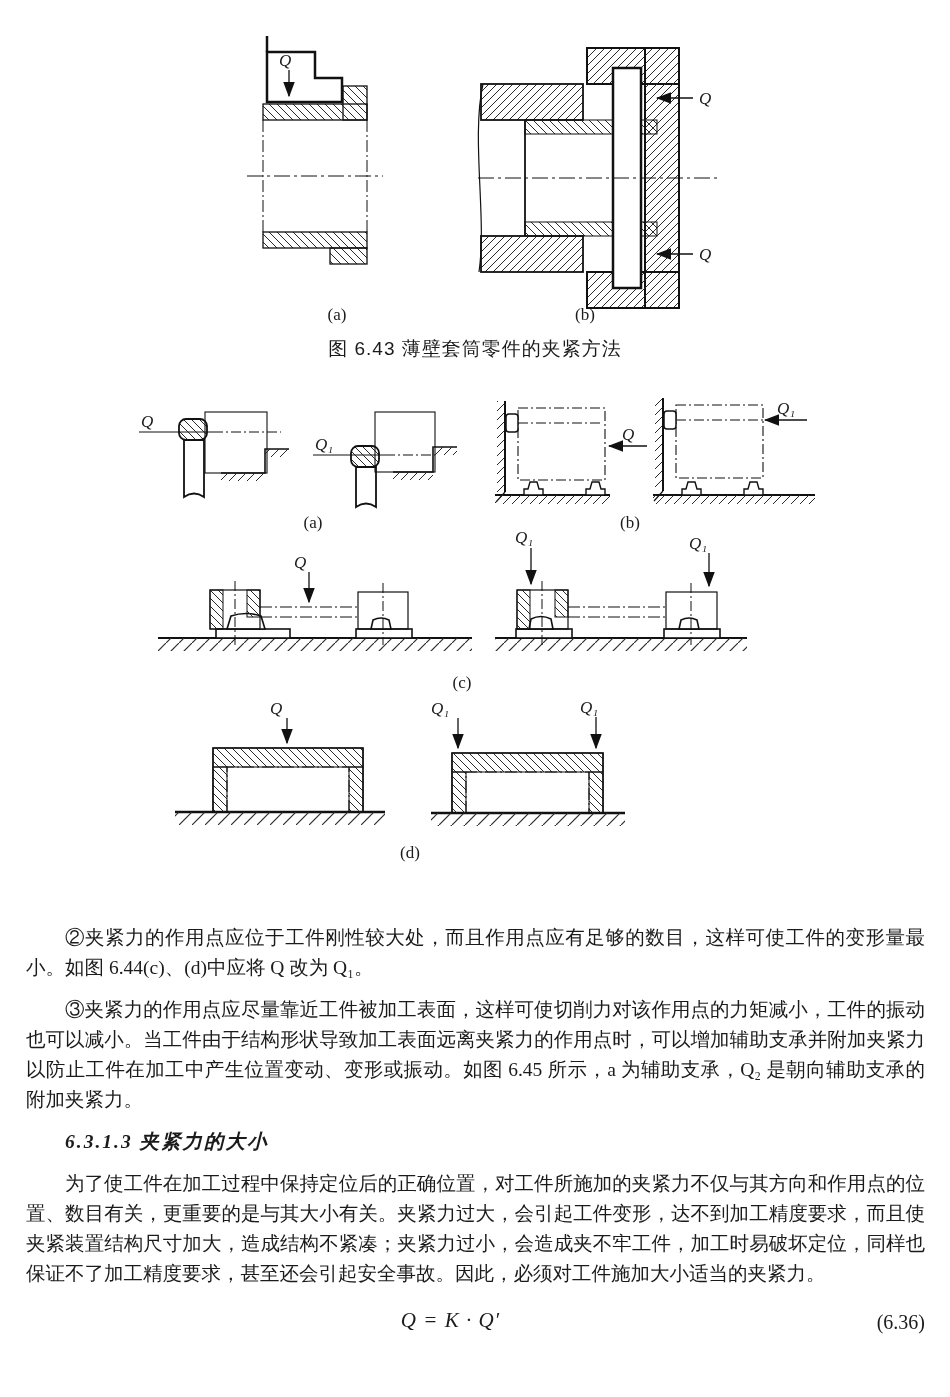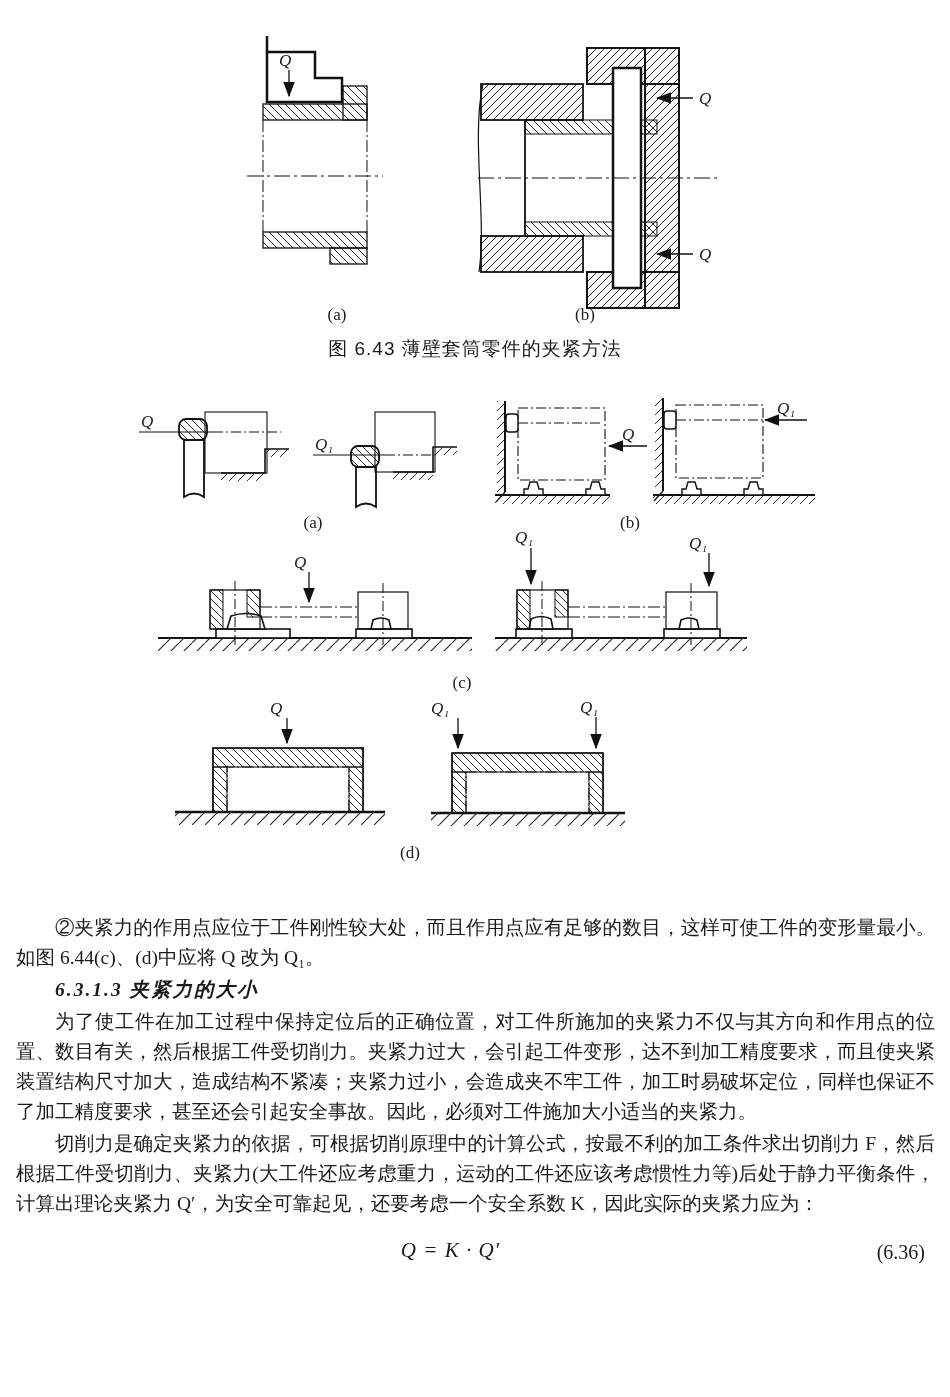--- a/index.html
+++ b/index.html
@@ -12,21 +12,21 @@
   .slbl{font-family:"Liberation Serif","DejaVu Serif",serif;font-size:17px;}
   .caption{
     position:absolute;left:0;width:100%;text-align:center;
     font-family:"Liberation Sans","DejaVu Sans",sans-serif;
     font-weight:normal;font-size:19px;letter-spacing:1px;
   }
   .textblock{
     position:absolute;left:14px;right:13px;top:911px;
     font-size:19.5px;line-height:30px;text-align:justify;
   }
-  .textblock p{margin:2px;text-indent:2em;}
+  .textblock p{margin:12px;text-indent:2em;}
   .sec-head{font-weight:bold;font-style:italic;letter-spacing:2px;}
   .eqrow{position:relative;text-align:center;height:32px;margin-top:16px;}
   .eq-expr{font-style:italic;font-size:21px;letter-spacing:1px;position:relative;left:-25px;}
   .eq-num{position:absolute;right:12px;top:2px;font-size:20px;font-style:normal;}
 </style>
 </head>
 <body>
 
 <div class="page">
 
@@ -228,22 +228,22 @@
       <text class="flbl" x="356" y="331">Q₁</text>
       <line x1="521" y1="334" x2="521" y2="365" stroke="#111" stroke-width="1.3" marker-end="url(#arr2)"></line>
       <text class="flbl" x="505" y="330">Q₁</text>
     </g>
     <text class="slbl" x="335" y="475" text-anchor="middle">(d)</text>
   </svg>
 
 
   <div class="textblock">
     <p>②夹紧力的作用点应位于工件刚性较大处，而且作用点应有足够的数目，这样可使工件的变形量最小。如图 6.44(c)、(d)中应将 Q 改为 Q₁。</p>
+    <p>③夹紧力的作用点应尽量靠近工件被加工表面，这样可使切削力对该作用点的力矩减小，工件的振动也可以减小。当工件由于结构形状导致加工表面远离夹紧力的作用点时，可以增加辅助支承并附加夹紧力以防止工件在加工中产生位置变动、变形或振动。如图 6.45 所示，a 为辅助支承，Q₂ 是朝向辅助支承的附加夹紧力。</p>
     <p class="sec-head">6.3.1.3  夹紧力的大小</p>
-    <p>为了使工件在加工过程中保持定位后的正确位置，对工件所施加的夹紧力不仅与其方向和作用点的位置、数目有关，然后根据工件受切削力。夹紧力过大，会引起工件变形，达不到加工精度要求，而且使夹紧装置结构尺寸加大，造成结构不紧凑；夹紧力过小，会造成夹不牢工件，加工时易破坏定位，同样也保证不了加工精度要求，甚至还会引起安全事故。因此，必须对工件施加大小适当的夹紧力。</p>
-    <p>切削力是确定夹紧力的依据，可根据切削原理中的计算公式，按最不利的加工条件求出切削力 F，然后根据工件受切削力、夹紧力(大工件还应考虑重力，运动的工件还应该考虑惯性力等)后处于静力平衡条件，计算出理论夹紧力 Q′，为安全可靠起见，还要考虑一个安全系数 K，因此实际的夹紧力应为：</p>
+    <p>为了使工件在加工过程中保持定位后的正确位置，对工件所施加的夹紧力不仅与其方向和作用点的位置、数目有关，更重要的是与其大小有关。夹紧力过大，会引起工件变形，达不到加工精度要求，而且使夹紧装置结构尺寸加大，造成结构不紧凑；夹紧力过小，会造成夹不牢工件，加工时易破坏定位，同样也保证不了加工精度要求，甚至还会引起安全事故。因此，必须对工件施加大小适当的夹紧力。</p>
     <div class="eqrow">
       <span class="eq-expr">Q = K · Q′</span>
       <span class="eq-num">(6.36)</span>
     </div>
   </div>
 
 </div>
 
 </body></html>

